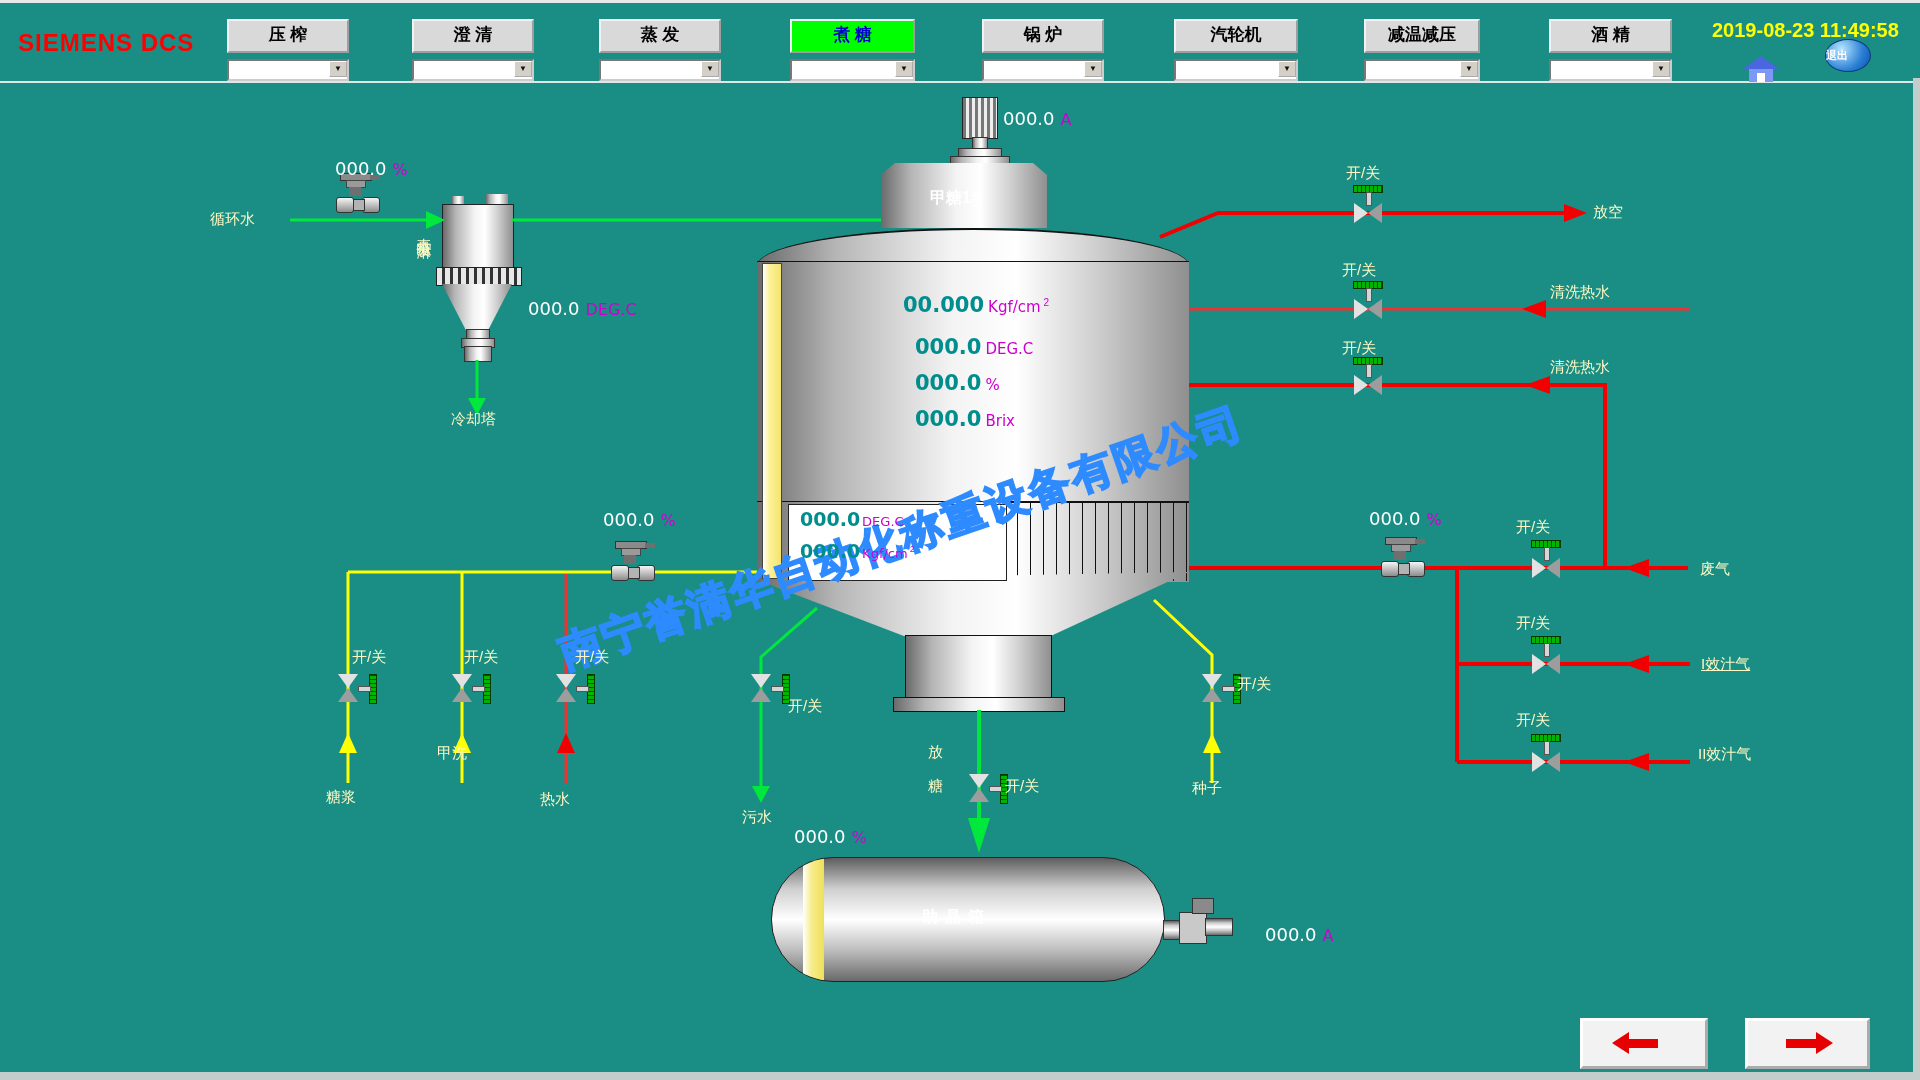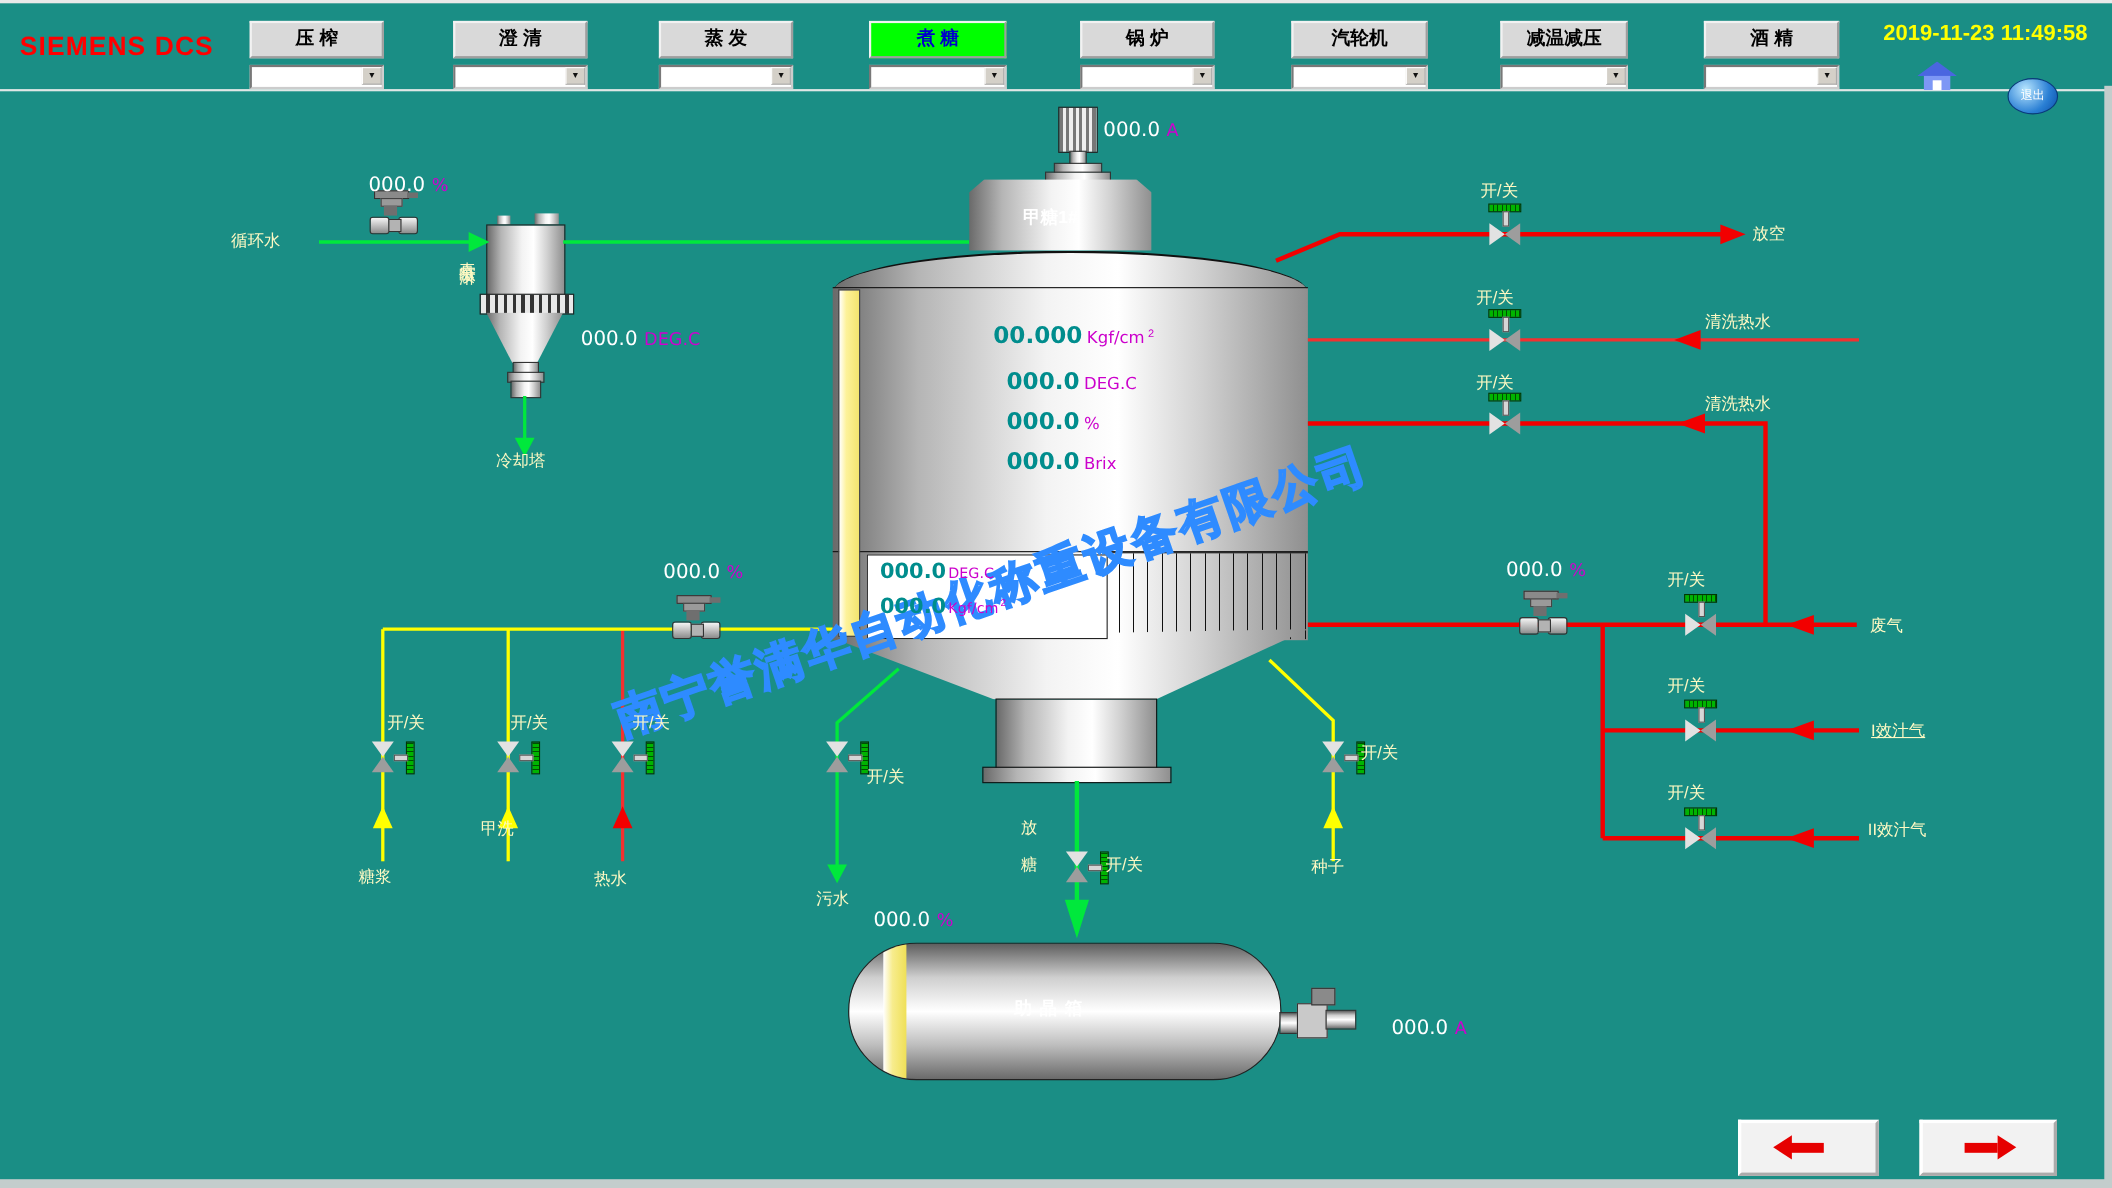--- a/index.html
+++ b/index.html
@@ -10,23 +10,23 @@
   #topbar{position:absolute;left:0;top:0;width:1920px;height:78px;background:#1a8e85;
           border-top:3px solid #e9e9e9;border-bottom:2px solid #dfe7e6;z-index:20;}
   .brand{position:absolute;left:18px;top:26px;color:#ff0000;font-size:24px;font-weight:bold;letter-spacing:1px;}
   .navbtn{position:absolute;top:16px;height:30px;background:#d9d9d9;border:2px outset #f2f2f2;
           color:#000;font-size:17px;font-weight:bold;text-align:center;line-height:27px;cursor:pointer;}
   .navbtn.active{background:#00ff00;color:#0000cc;}
   .combo{position:absolute;top:56px;height:18px;background:#fff;border:2px inset #ccc;}
   .combo .dd{position:absolute;right:0;top:0;width:16px;height:14px;background:#d4d0c8;border:1px outset #fff;
              font-size:8px;line-height:13px;text-align:center;color:#111;}
   .clock{position:absolute;left:1712px;top:16px;color:#ffff00;font-size:20px;font-weight:bold;}
-  .exitbtn{position:absolute;left:1825px;top:68px;width:44px;height:31px;border-radius:50%;
+  .exitbtn{position:absolute;left:1825px;top:36px;width:44px;height:31px;border-radius:50%;
            background:radial-gradient(circle at 35% 30%,#b8e6ff,#2a7fd4 60%,#0a4faa);
-           border:1px solid #0a3a7a;color:#fff;font-size:11px;font-weight:normal;text-align:center;line-height:30px;cursor:pointer;}
+           border:1px solid #0a3a7a;color:#fff;font-size:11px;font-weight:bold;line-height:30px;cursor:pointer;}
   
   .lbl{color:#fef9c3;font-size:15px;white-space:nowrap;z-index:8;}
   .navy{color:#ffffff;font-weight:bold;font-size:16px;white-space:nowrap;z-index:8;}
   .pv{white-space:nowrap;z-index:8;}
   .pv .v{color:#ffffff;font-size:18px;font-family:"DejaVu Sans",sans-serif;}
   .pv .u{color:#cf00cf;font-size:16px;font-family:"DejaVu Sans",sans-serif;margin-left:6px;}
   .tealpv .v{color:#008d8d;font-weight:bold;font-size:21px;font-family:"DejaVu Sans",sans-serif;}
   .tealpv .u{color:#cc00cc;font-size:15px;margin-left:4px;}
   .tealpv .sup{color:#cc00cc;font-size:10px;vertical-align:super;margin-left:3px;}
   .boxpv .v{color:#008d8d;font-weight:bold;font-size:19px;font-family:"DejaVu Sans",sans-serif;}
@@ -140,21 +140,21 @@
       </div>
     <div class="combo" style="left:1174px;width:120px;">
         <span class="dd">▼</span>
       </div>
     <div class="combo" style="left:1364px;width:112px;">
         <span class="dd">▼</span>
       </div>
     <div class="combo" style="left:1549px;width:119px;">
         <span class="dd">▼</span>
       </div>
-    <div class="clock">2019-11-23 11:49:58</div>
+    <div class="clock">2019-08-23 11:49:58</div>
     <svg class="abs" style="left:1743px;top:53px;cursor:pointer;" width="36" height="26">
       <polygon points="18,0 0,13 36,13" fill="#4a66e0"></polygon>
       <rect x="6" y="13" width="24" height="13" fill="#7d97f5"></rect>
       <rect x="14" y="17" width="8" height="9" fill="#ffffff"></rect>
     </svg>
     <div class="exitbtn">退出</div>
   </div>
 
   <div class="eq metalH" style="left:452px;top:196px;width:12px;height:8px;"></div>
   <div class="eq metalH" style="left:486px;top:194px;width:22px;height:10px;"></div>

